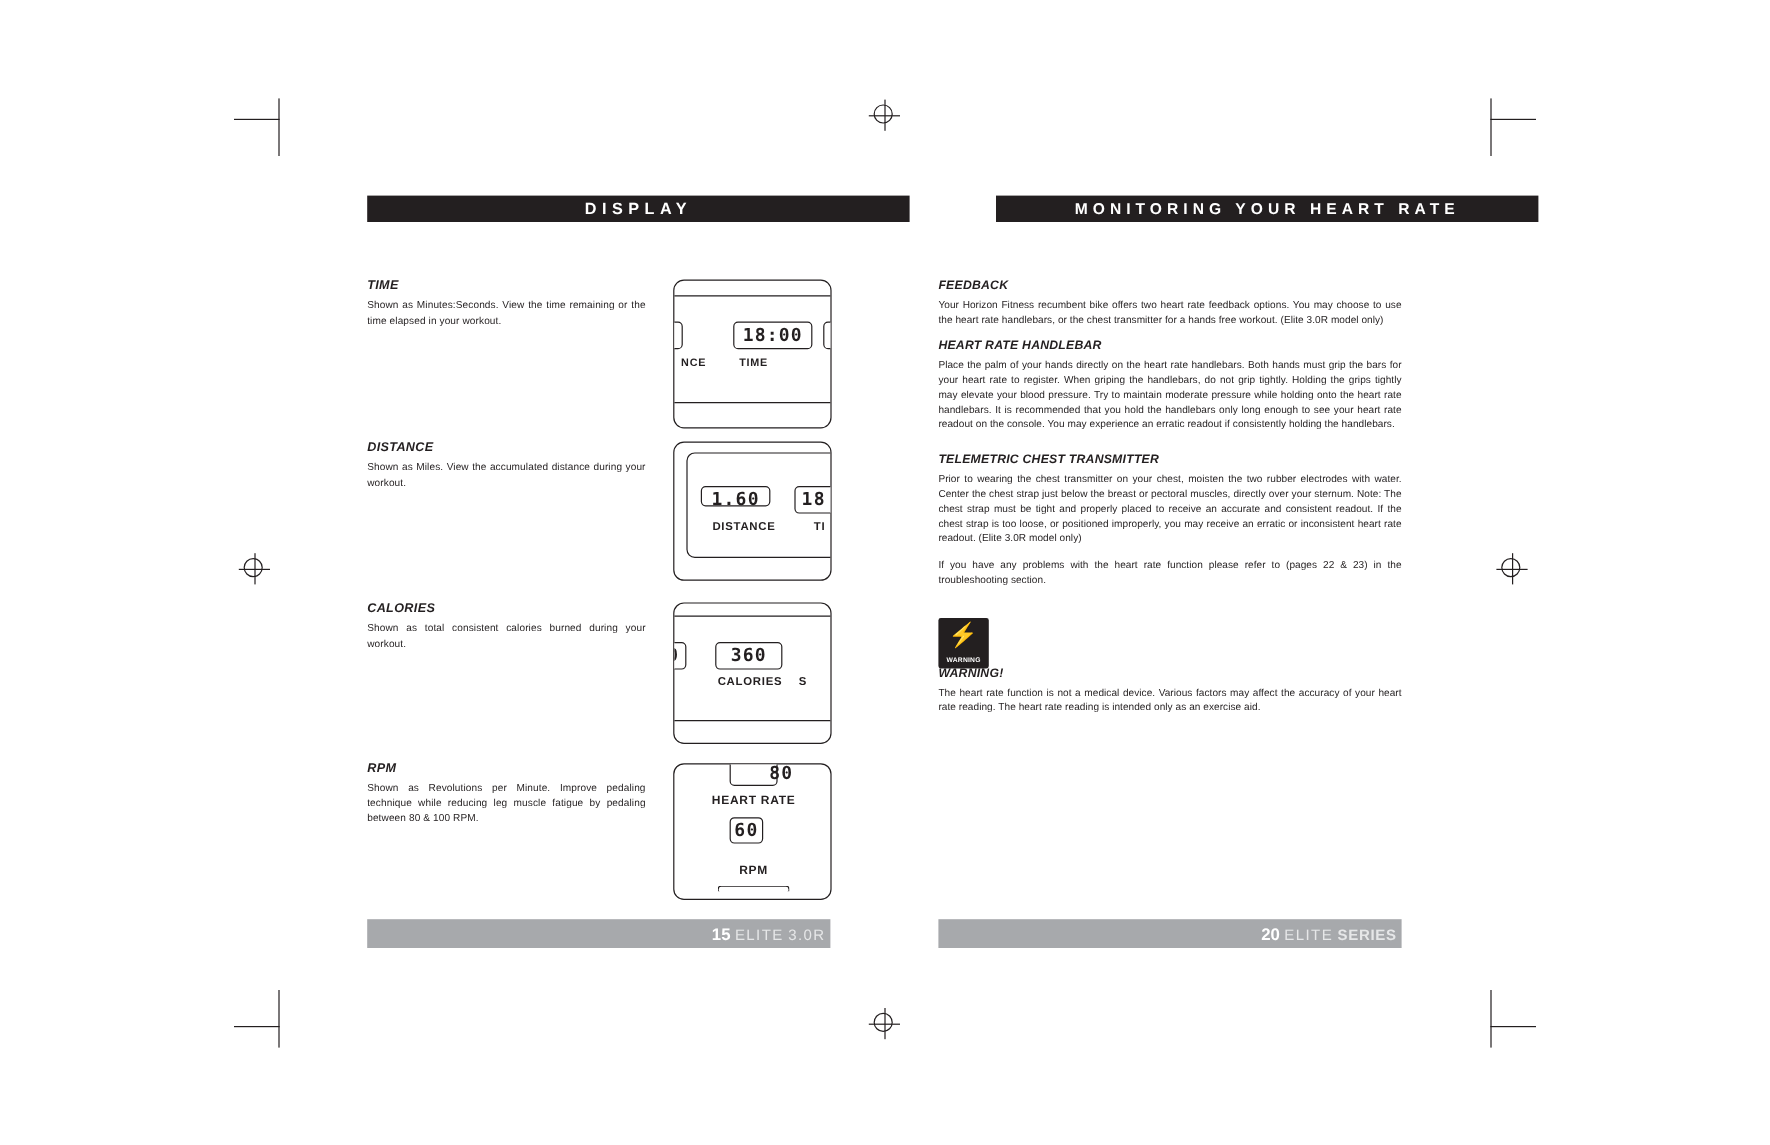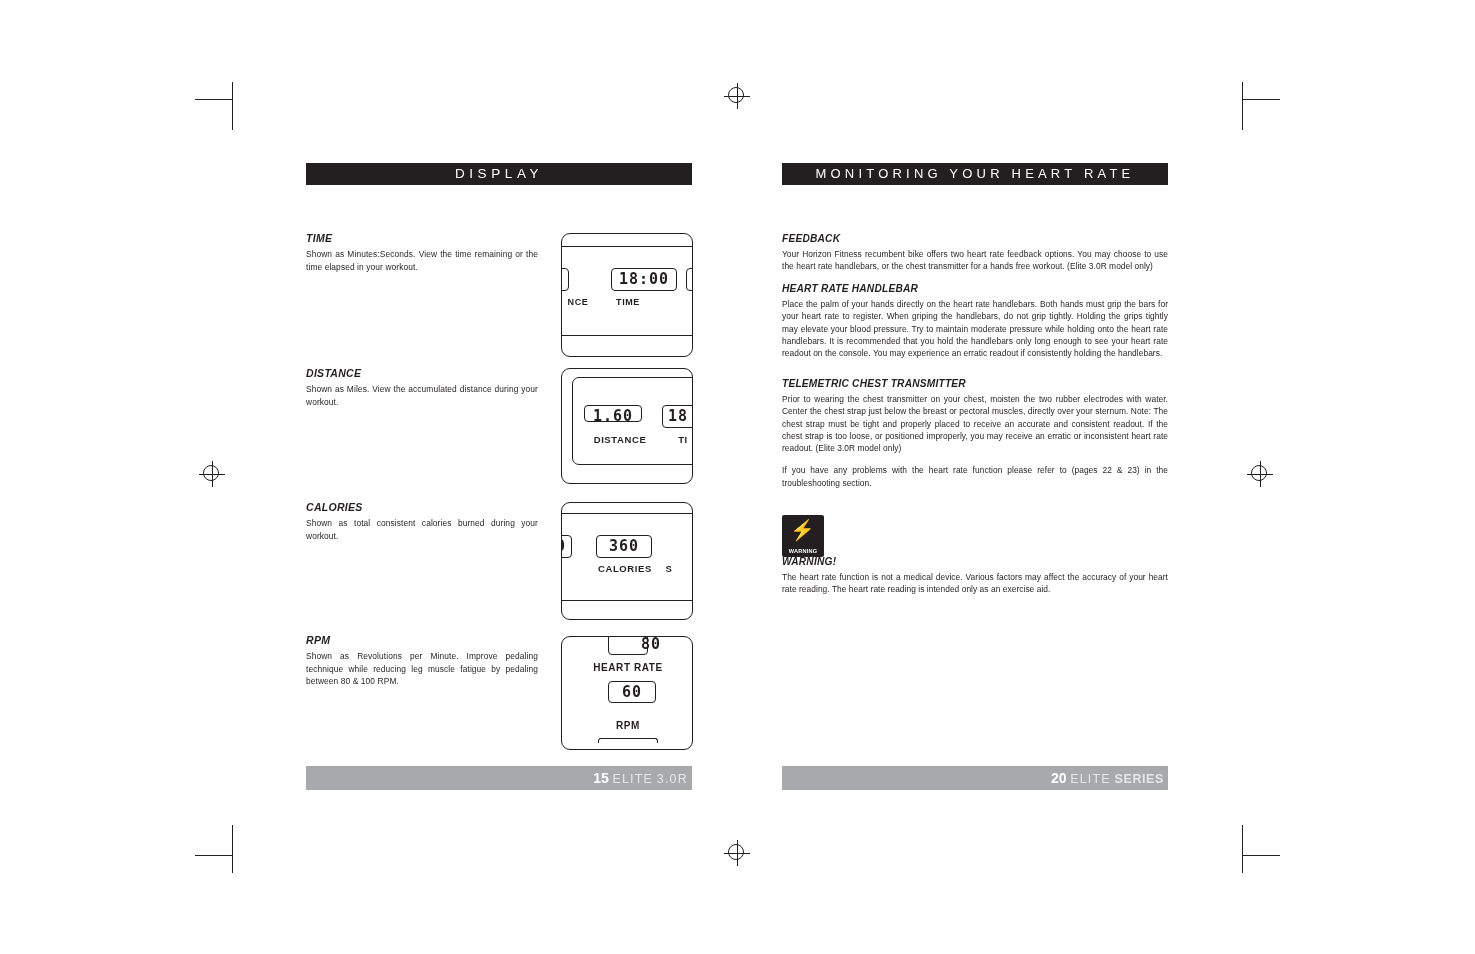--- a/index.html
+++ b/index.html
@@ -53,34 +53,35 @@
     top: 0;
     height: 954px;
   }
   .page-left  { left: 306px; width: 386px; }
   .page-right { left: 782px; width: 386px; }
 
   .section-header {
     position: absolute;
     top: 163px;
     left: 0;
-    width: 386px;
+    width: 452px;
     height: 22px;
     background: #231f20;
     color: #ffffff;
     font-size: 13.5px;
-    font-weight: normal;
+    font-weight: bold;
     letter-spacing: 4.6px;
     text-align: center;
     line-height: 22px;
     box-sizing: border-box;
   }
   .section-header.right-head {
     text-align: center;
     letter-spacing: 4.2px;
+    margin-left: 48px;
   }
 
   
   .txt-block {
     position: absolute;
     left: 0;
     width: 232px;
   }
   .txt-block h3 {
     margin: 0 0 4px 0;
@@ -315,21 +316,21 @@
     <div class="inner-frame" style="left:-20px; top:10px; width:186px; height:88px;"></div>
     <div class="lcd" style="left:-12px; top:32px; width:22px; height:23px; font-size:15px; line-height:21px;">0</div>
     <div class="lcd" style="left:34px; top:32px; width:56px; height:23px; font-size:15px; line-height:21px;">360</div>
     <div class="lcd-label" style="left:26px; top:60px; width:74px; font-size:9.5px;">CALORIES</div>
     <div class="lcd-label" style="left:100px; top:60px; width:14px; font-size:9.5px;">S</div>
   </div>
 
   <div class="console" id="console-rpm">
     <div class="lcd" style="left:46px; top:-4px; width:40px; height:22px; font-size:15px; line-height:20px;padding-left:32px;">80</div>
     <div class="lcd-label" style="left:14px; top:25px; width:104px; font-size:10px;">HEART RATE</div>
-    <div class="lcd" style="left:46px; top:44px; width:48px; height:22px; font-size:15px; line-height:20px;">60</div>
+    <div class="lcd" style="left:46px; top:44px; width:28px; height:22px; font-size:15px; line-height:20px;">60</div>
     <div class="lcd-label" style="left:42px; top:83px; width:48px; font-size:10px;">RPM</div>
     <div style="position:absolute; left:36px; bottom:6px; width:58px; height:4px; border-top:1.2px solid #231f20; border-left:1.2px solid #231f20; border-right:1.2px solid #231f20; border-radius:3px 3px 0 0;"></div>
   </div>
 
 </div>
 
 <div class="page page-right">
 
   <div class="section-header right-head" style="letter-spacing:4.2px; font-size:13px;">MONITORING YOUR HEART RATE</div>
 

